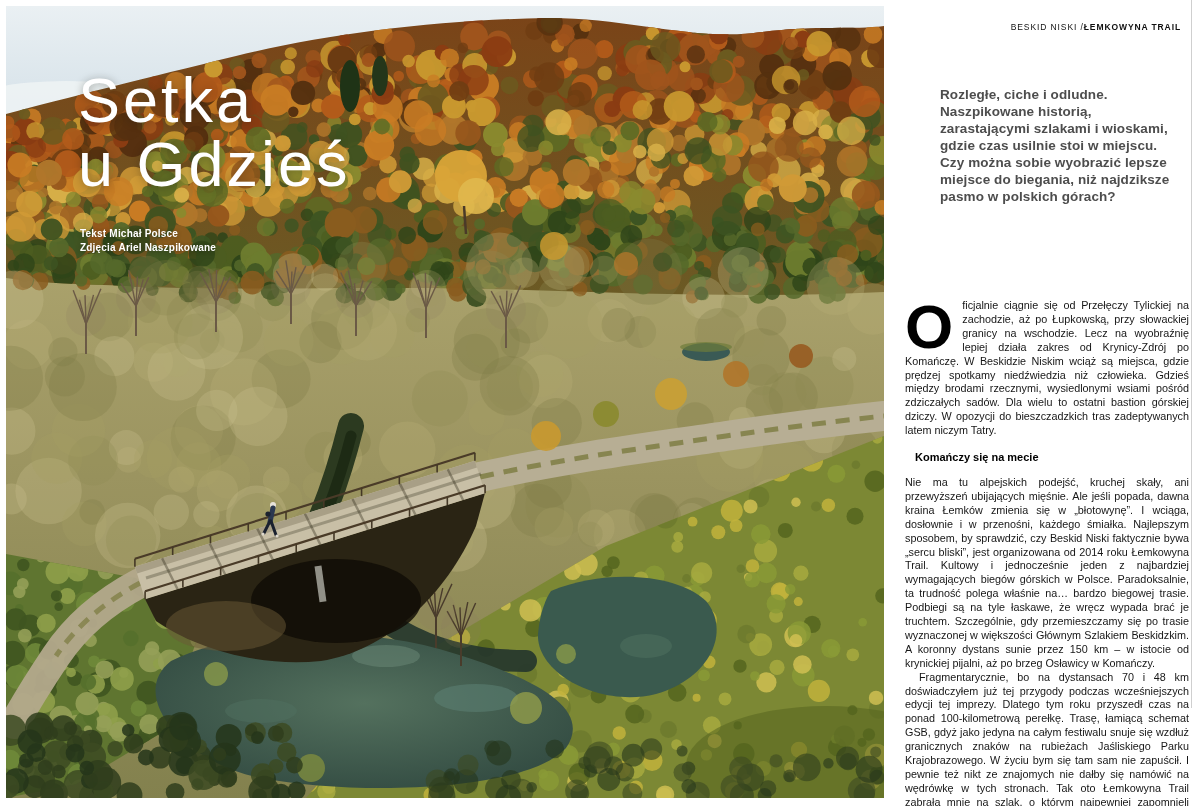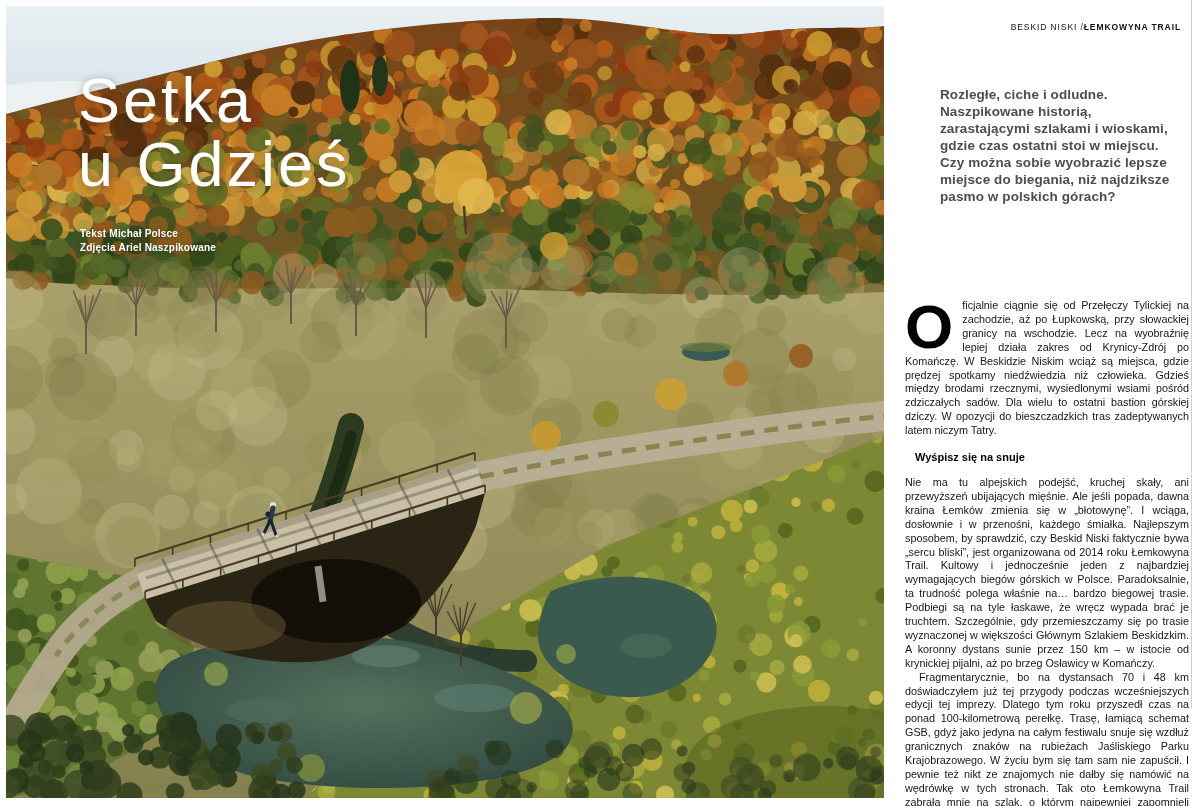--- a/index.html
+++ b/index.html
@@ -2007,22 +2007,22 @@
     </div>
     <div class="byline">
       <div>Tekst Michał Polsce</div>
       <div>Zdjęcia Ariel Naszpikowane</div>
     </div>
   </div>
 
   <div class="page-right">
     <div class="kicker"><span>BESKID NISKI /</span><b>ŁEMKOWYNA TRAIL</b></div>
 
-    <div class="intro">Rozległe, ciche i odludne. Naszpikowane historią, zarastającymi szlakami i wioskami, gdzie czas ostatni stoi w miejscu. Czy można sobie wyobrazić lepsze miejsce do biegania, niż najdziksze pasmo w polskich górach?</div>
+    <div class="intro">Rozległe, ciche i odludne. Naszpikowane historią, zarastającymi szlakami i wioskami, gdzie czas usilnie stoi w miejscu. Czy można sobie wyobrazić lepsze miejsce do biegania, niż najdziksze pasmo w polskich górach?</div>
 
     <div class="article">
       <p><span class="dropcap">O</span><span>ficjalnie ciągnie się od Przełęczy Tylickiej na zachodzie, aż po Łupkowską, przy słowackiej granicy na wschodzie. Lecz na wyobraźnię lepiej działa zakres od Krynicy-Zdrój po Komańczę. W Beskidzie Niskim wciąż są miejsca, gdzie prędzej spotkamy niedźwiedzia niż człowieka. Gdzieś między brodami rzecznymi, wysiedlonymi wsiami pośród zdziczałych sadów. Dla wielu to ostatni bastion górskiej dziczy. W opozycji do bieszczadzkich tras zadeptywanych latem niczym Tatry.</span></p>
-      <h2 class="subhead">Wyśpisz się na snuje</h2>
+      <h2 class="subhead">Komańczy się na mecie</h2>
       <p>Nie ma tu alpejskich podejść, kruchej skały, ani przewyższeń ubijających mięśnie. Ale jeśli popada, dawna kraina Łemków zmienia się w „błotowynę”. I wciąga, dosłownie i w przenośni, każdego śmiałka. Najlepszym sposobem, by sprawdzić, czy Beskid Niski faktycznie bywa „sercu bliski”, jest organizowana od 2014 roku Łemkowyna Trail. Kultowy i jednocześnie jeden z najbardziej wymagających biegów górskich w Polsce. Paradoksalnie, ta trudność polega właśnie na… bardzo biegowej trasie. Podbiegi są na tyle łaskawe, że wręcz wypada brać je truchtem. Szczególnie, gdy przemieszczamy się po trasie wyznaczonej w większości Głównym Szlakiem Beskidzkim. A koronny dystans sunie przez 150 km – w istocie od krynickiej pijalni, aż po brzeg Osławicy w Komańczy.</p>
       <p class="indent">Fragmentarycznie, bo na dystansach 70 i 48 km doświadczyłem już tej przygody podczas wcześniejszych edycji tej imprezy. Dlatego tym roku przyszedł czas na ponad 100-kilometrową perełkę. Trasę, łamiącą schemat GSB, gdyż jako jedyna na całym festiwalu snuje się wzdłuż granicznych znaków na rubieżach Jaśliskiego Parku Krajobrazowego. W życiu bym się tam sam nie zapuścił. I pewnie też nikt ze znajomych nie dałby się namówić na wędrówkę w tych stronach. Tak oto Łemkowyna Trail zabrała mnie na szlak, o którym najpewniej zapomnieli nawet znakarze.</p>
     </div>
   </div>
 </div>
 
 </body></html>

